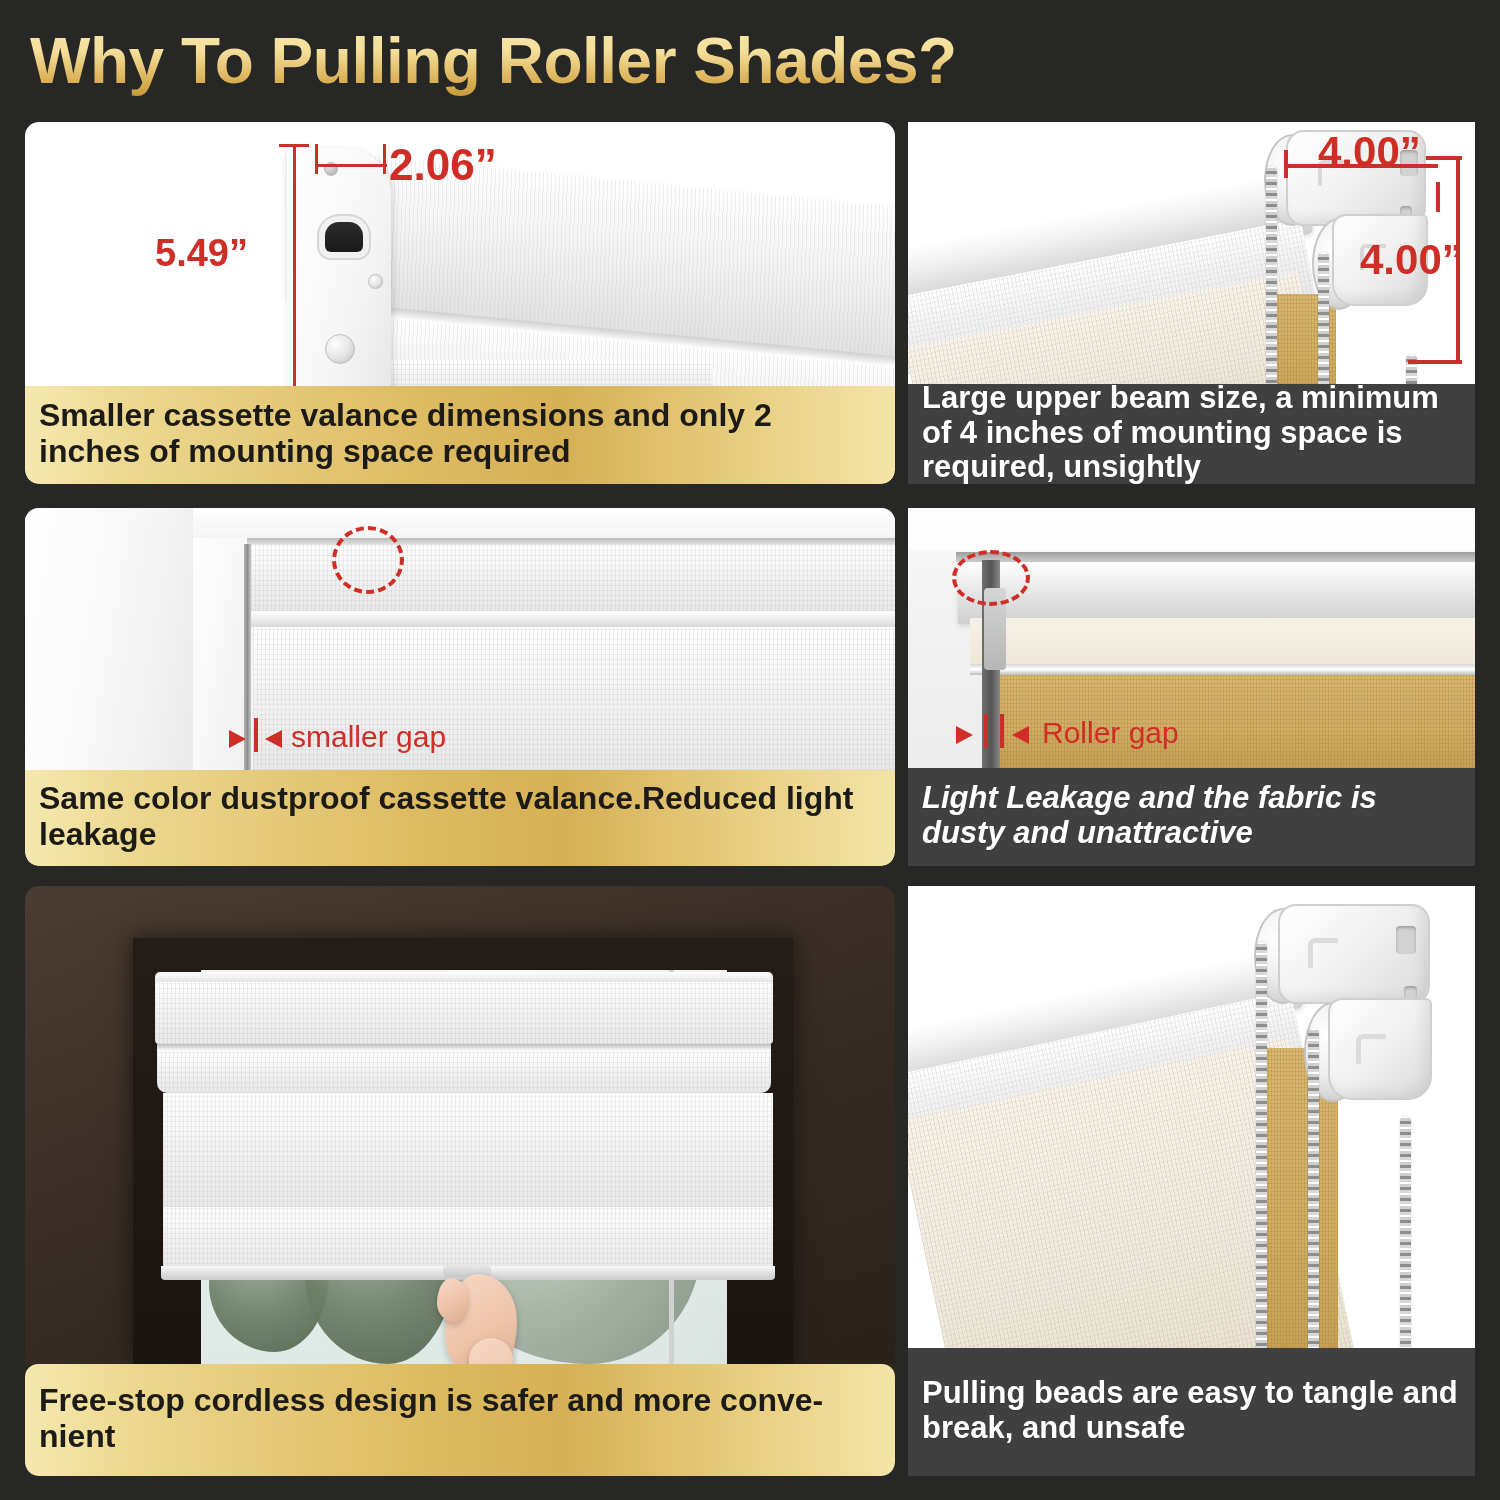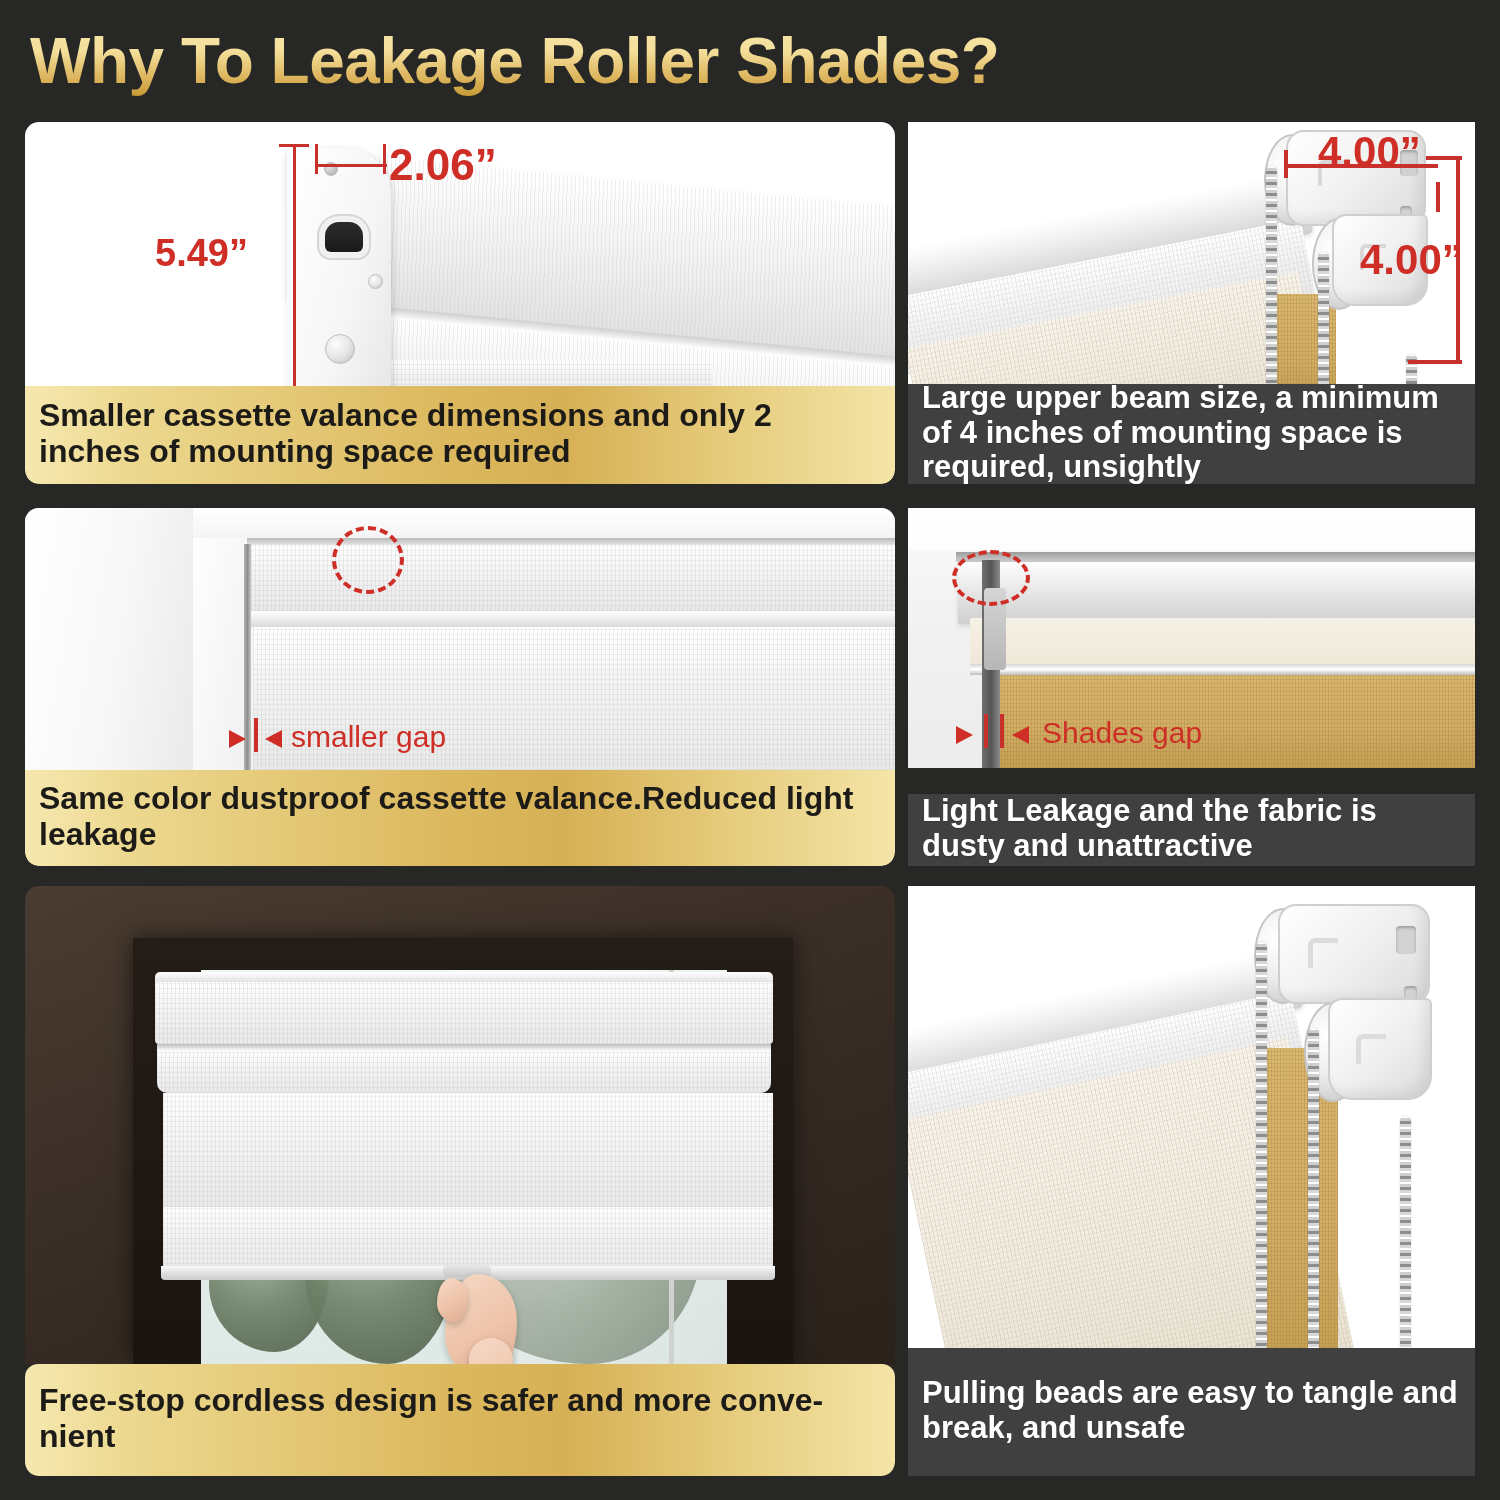--- a/index.html
+++ b/index.html
@@ -200,21 +200,21 @@
   
   .hdr-tube {
     position: absolute;
     background: linear-gradient(180deg,#fdfdfd 0%,#f0f0f0 30%,#dcdcdc 70%,#cfcfcf 100%);
     box-shadow: 0 2px 5px rgba(0,0,0,.12);
   }
 </style>
 </head>
 <body>
 
-<div id="page-title">Why To Leakage Roller Shades?</div>
+<div id="page-title">Why To Pulling Roller Shades?</div>
 
 <div class="panel good" style="left:25px; top:122px; width:870px; height:362px;">
 
   <div class="stage" id="p1-stage" style="height:264px;">
 
     <div class="v-body" style="left:262px; top:26px; width:640px; height:150px; transform:skewY(5.5deg); transform-origin:left top; border-radius:0 10px 10px 0;"></div>
     <div class="v-body" style="left:268px; top:186px; width:630px; height:108px; transform:skewY(5.5deg); transform-origin:left top; border-radius:0 0 14px 0;"></div>
     <div style="position:absolute; left:266px; top:176px; width:634px; height:11px; transform:skewY(5.5deg); transform-origin:left top; background:linear-gradient(180deg,#cfcfcf,#ffffff);"></div>
 
     <div class="fabric-white" style="position:absolute; left:276px; top:238px; width:412px; height:40px;"></div>
@@ -347,24 +347,24 @@
 
     <div style="position:absolute; left:76px; top:80px; width:22px; height:82px;
                 background:linear-gradient(180deg,#d5d5d5,#b6b6b6); border-radius:4px;"></div>
 
     <div class="dashed-ellipse" style="left:44px; top:42px; width:78px; height:56px;"></div>
 
     <div class="arrow-r" style="left:48px; top:218px;"></div>
     <div class="dim-line" style="left:76px; top:206px; width:4px; height:34px;"></div>
     <div class="dim-line" style="left:92px; top:206px; width:4px; height:34px;"></div>
     <div class="arrow-l" style="left:104px; top:218px;"></div>
-    <div class="gap-label" style="left:134px; top:208px;">Shades gap</div>
-  </div>
-
-  <div class="caption grey" style="height:72px;">
+    <div class="gap-label" style="left:134px; top:208px;">Roller gap</div>
+  </div>
+
+  <div class="caption grey" style="height:98px;font-style:italic;">
     <span>Light Leakage and the fabric is dusty and unattractive</span>
   </div>
 </div>
 
 <div class="panel good" style="left:25px; top:886px; width:870px; height:590px;">
 
   <div class="stage" id="p5-stage" style="height:478px;">
 
     <div class="wall"></div>
 

